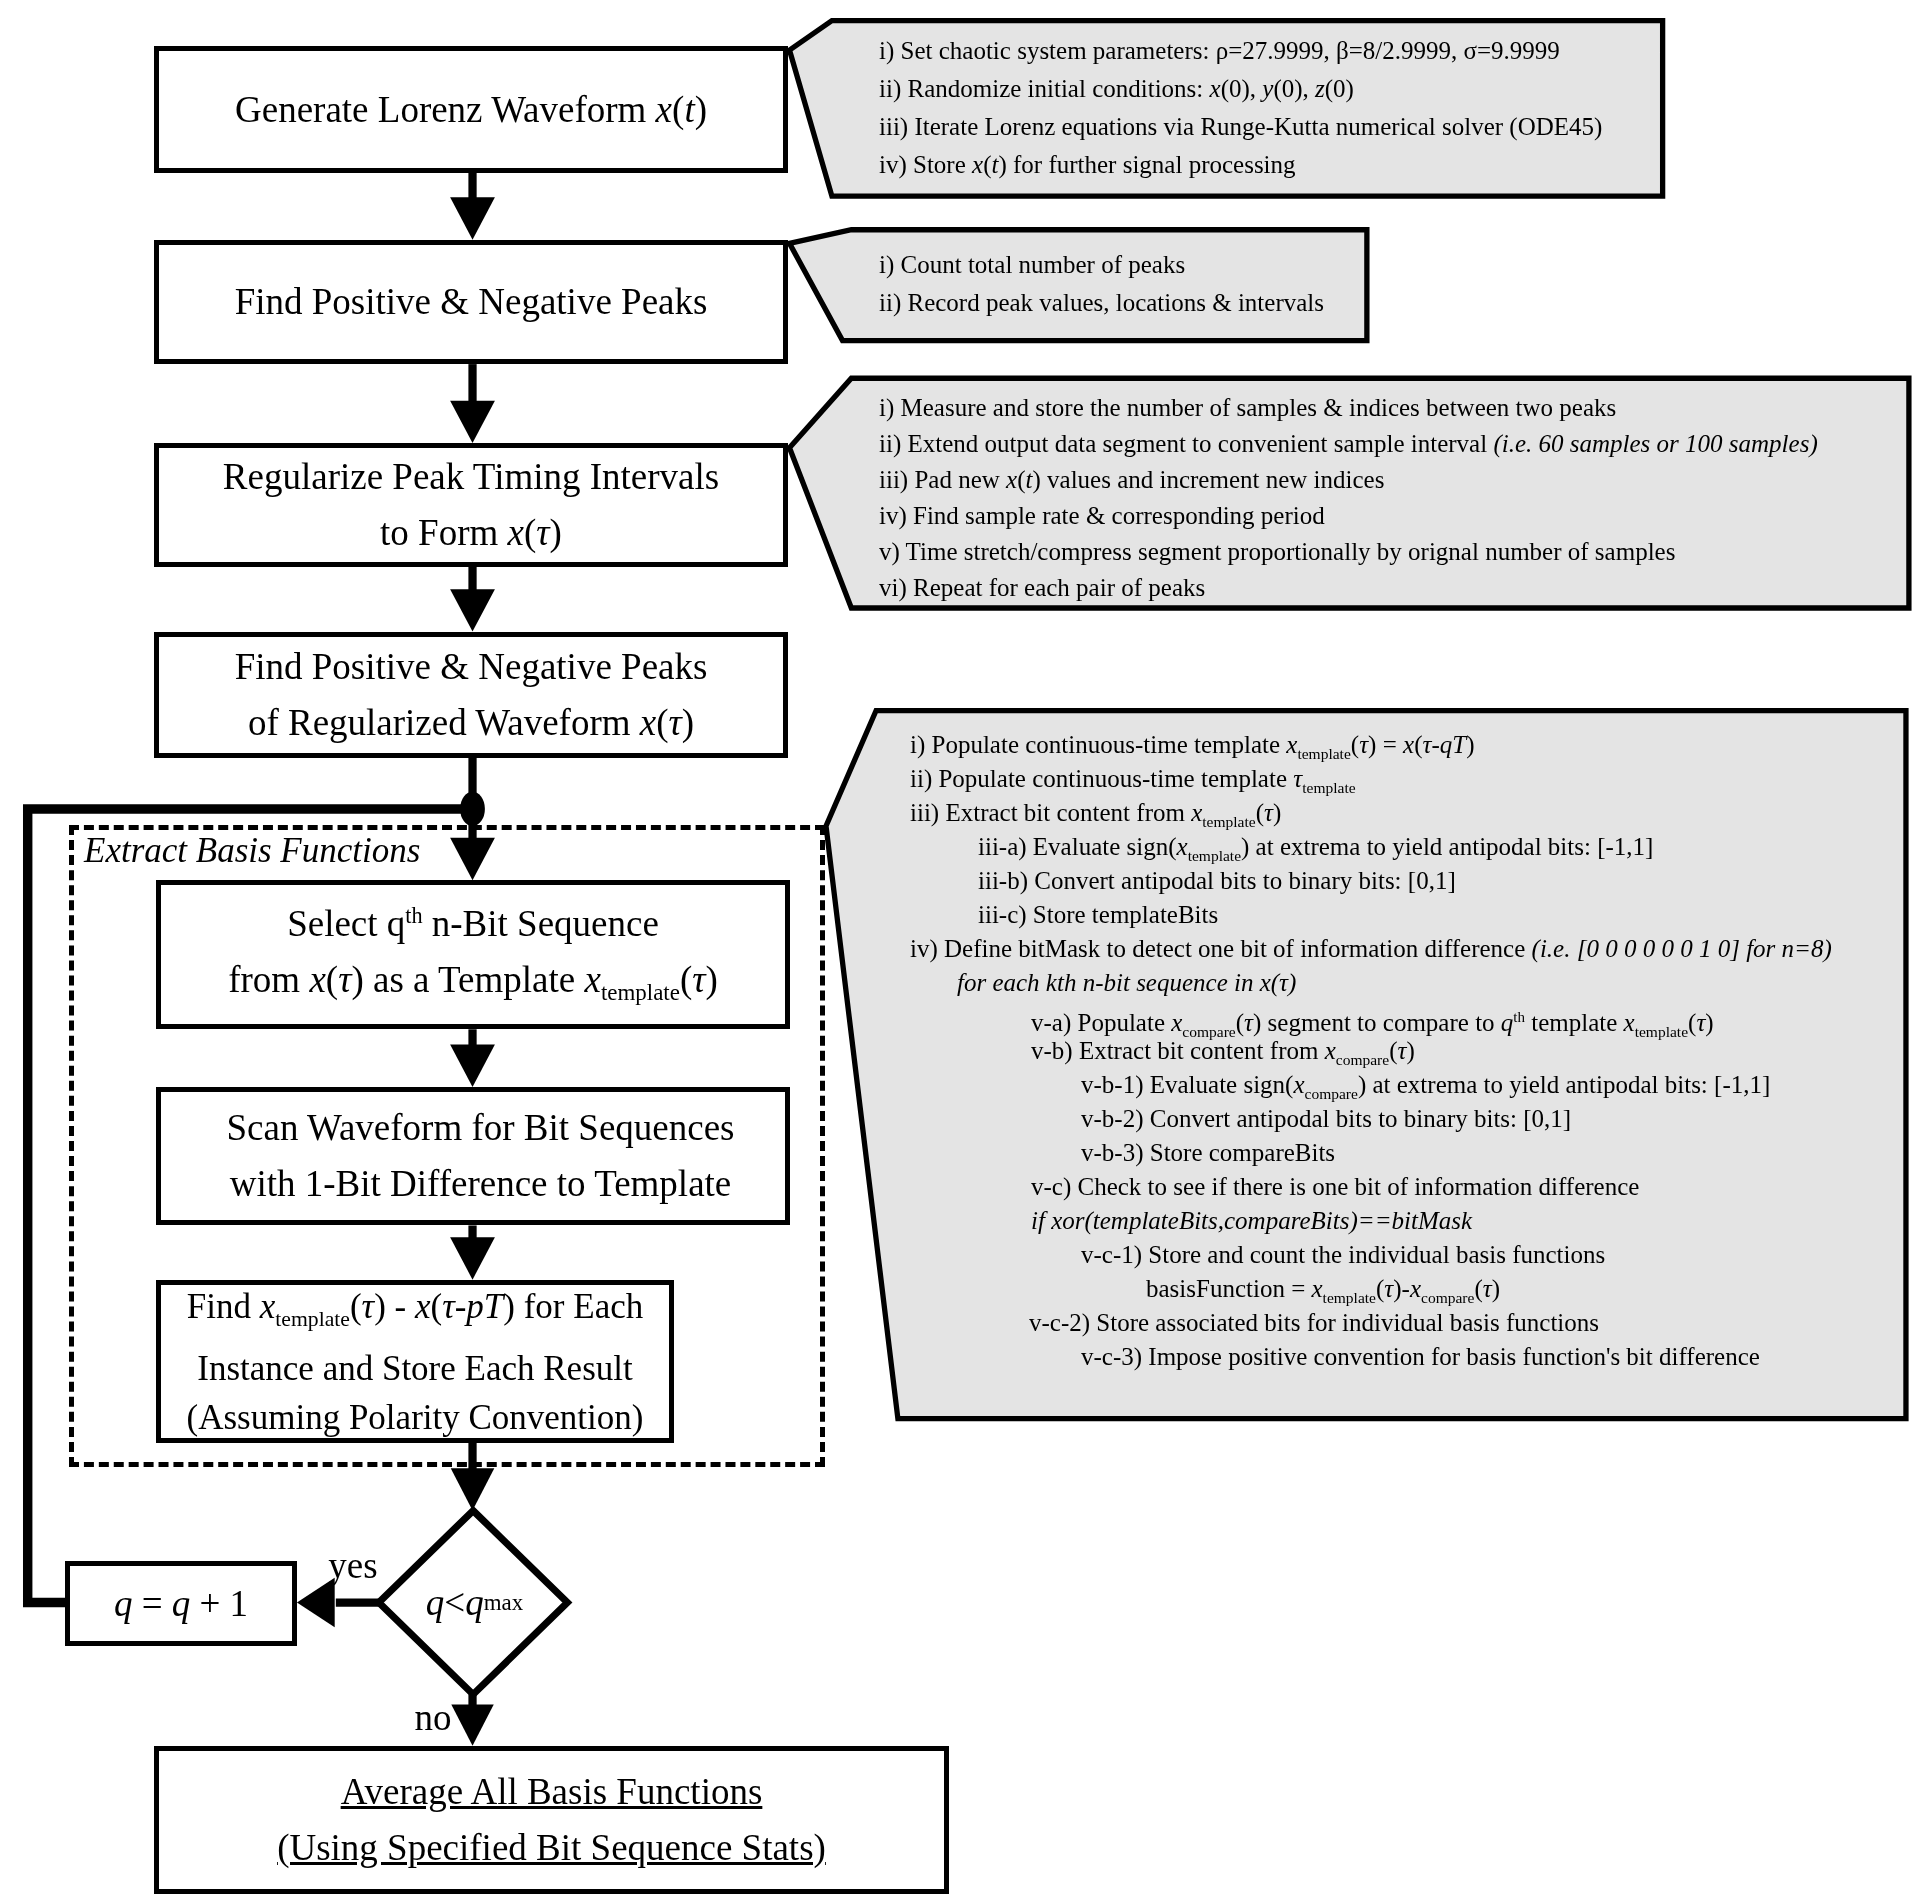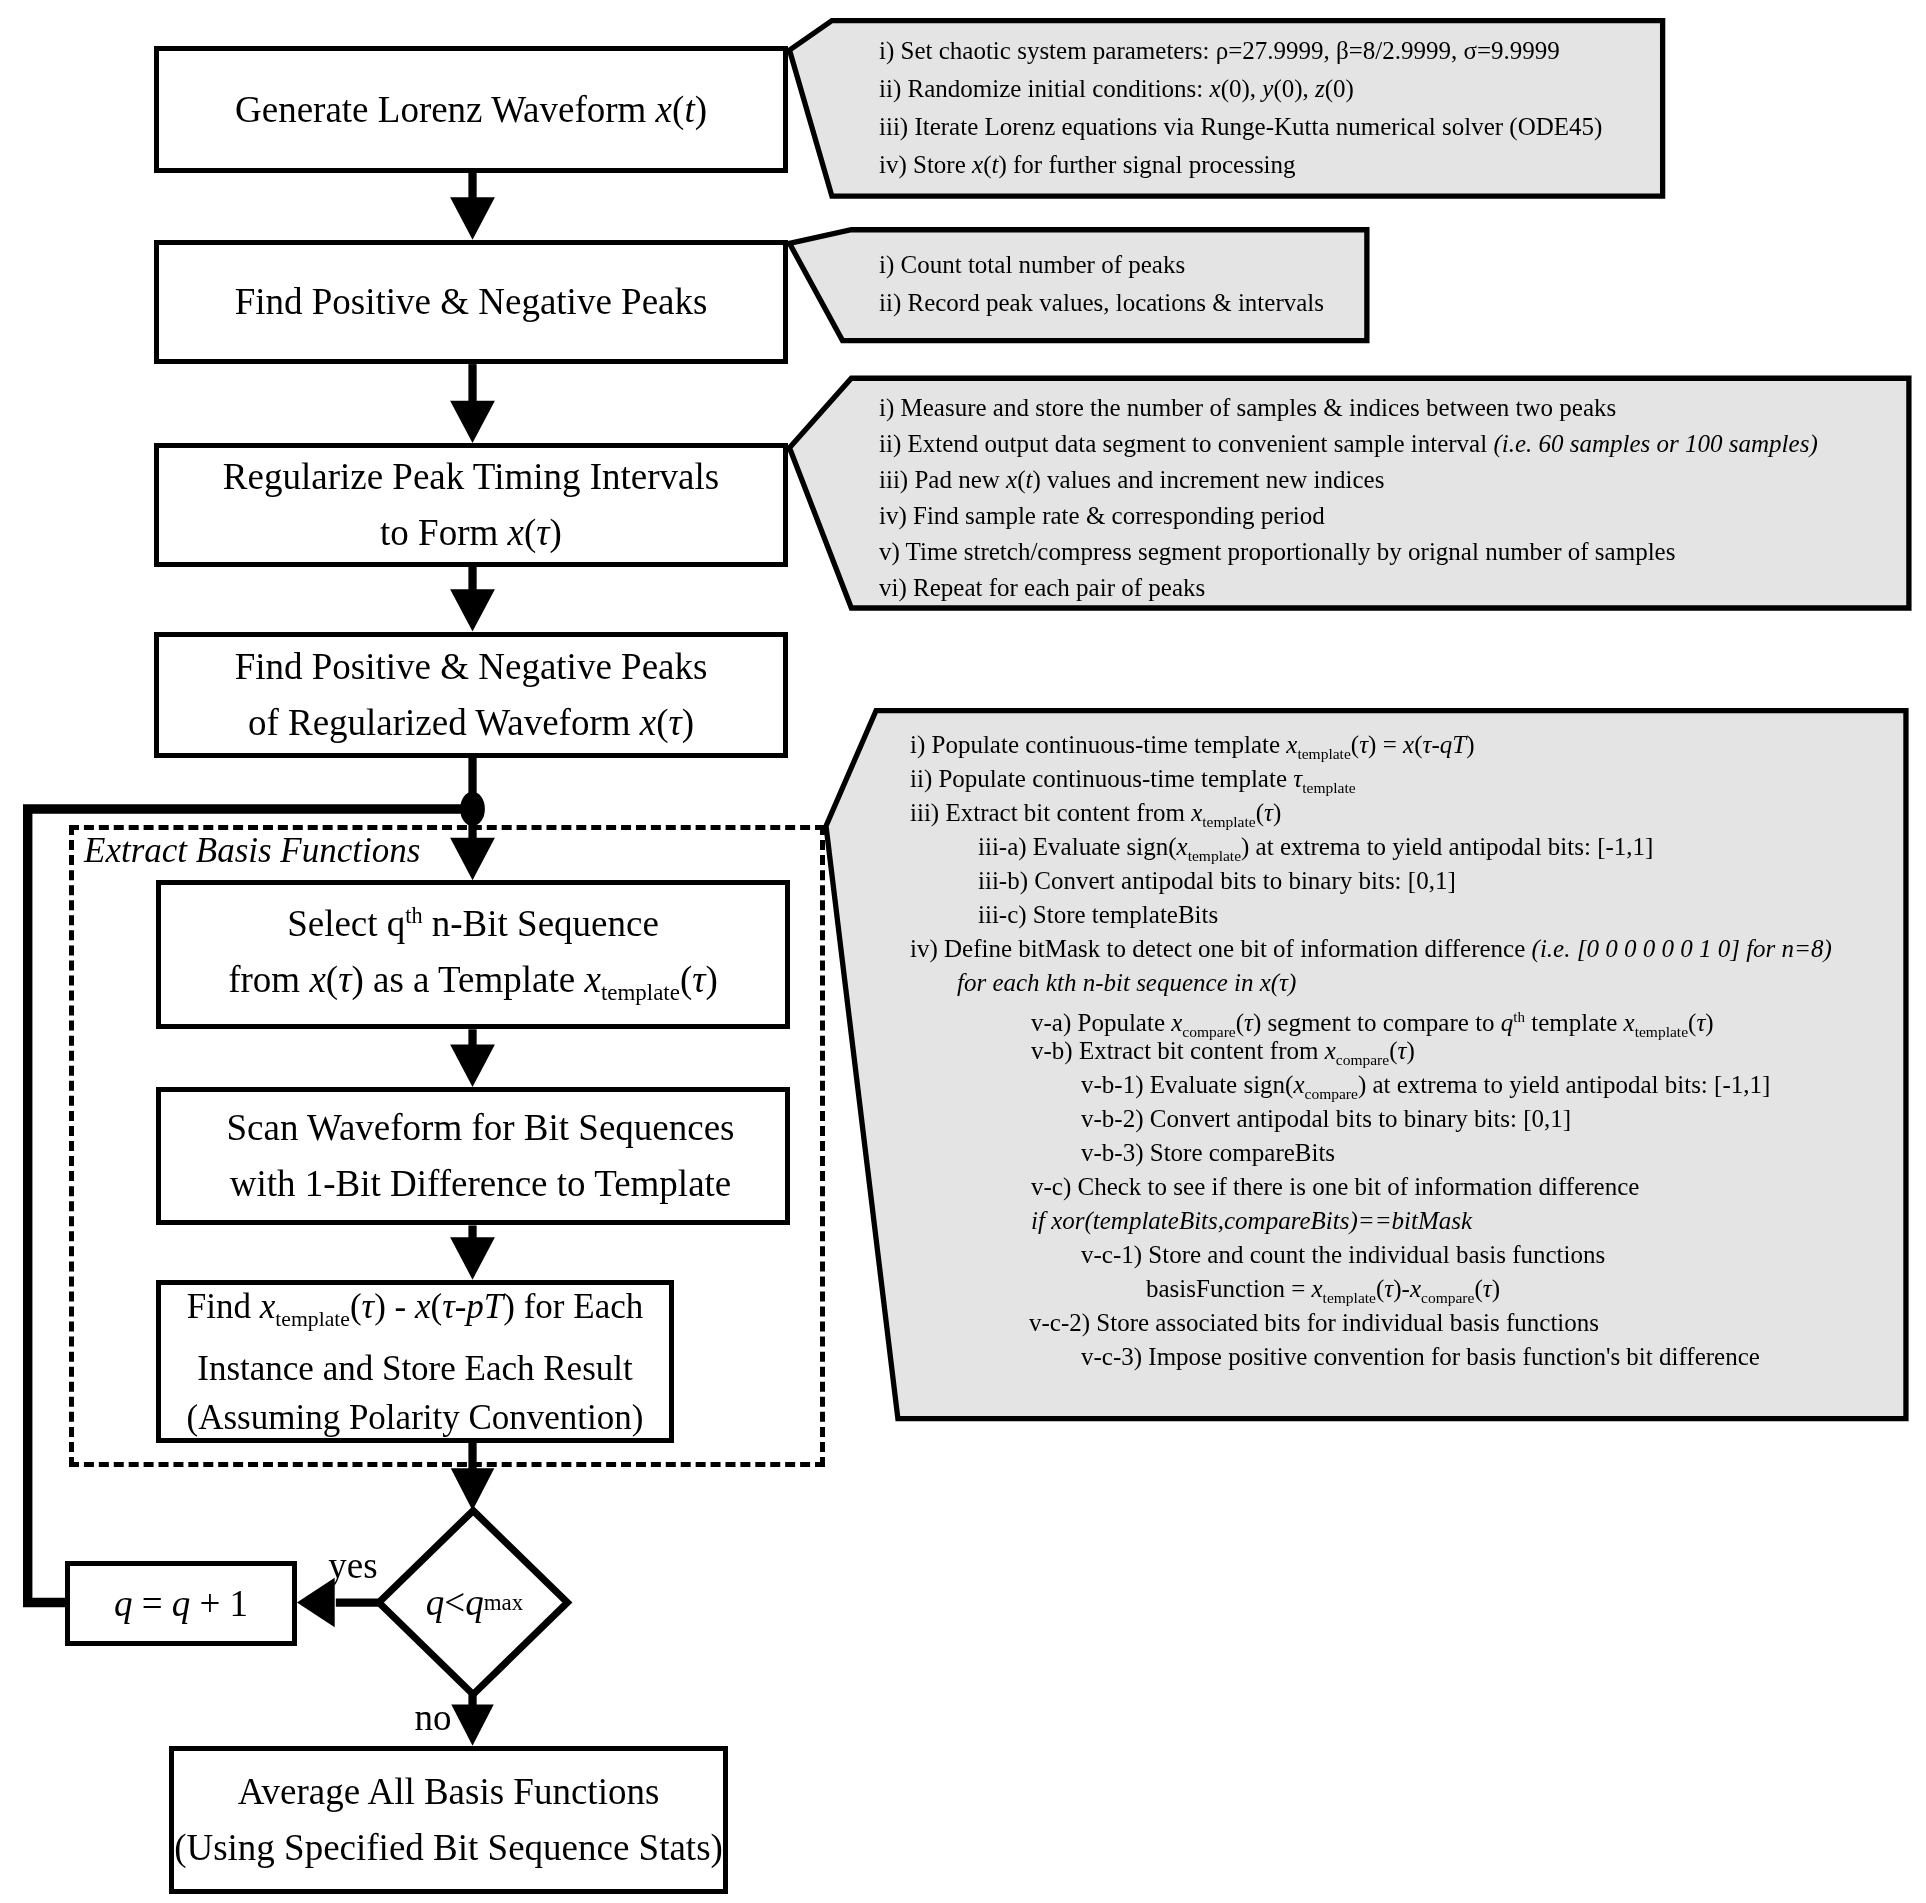--- a/index.html
+++ b/index.html
@@ -142,21 +142,21 @@
   <div class="fbox compact" style="left:156px;top:1280px;width:518px;height:163px;">
     <div class="bline">Find <i>x</i><sub>template</sub>(<i>τ</i>) - <i>x</i>(<i>τ</i>-<i>pT</i>) for Each</div>
     <div class="bline">Instance and Store Each Result</div>
     <div class="bline">(Assuming Polarity Convention)</div>
   </div>
 
   <div class="fbox" style="left:65px;top:1561px;width:232px;height:85px;">
     <div class="bline"><i>q</i> = <i>q</i> + 1</div>
   </div>
 
-  <div class="fbox" style="left:169px;top:1746px;width:559px;height:148px;">
+  <div class="fbox" style="left:154px;top:1746px;width:795px;height:148px;text-decoration:underline;">
     <div class="bline">Average All Basis Functions</div>
     <div class="bline">(Using Specified Bit Sequence Stats)</div>
   </div>
 
   <div class="freefloat decision-label" style="left:389px;top:1567px;width:171px;height:71px;"><i>q</i> &lt; <i>q</i><sub>max</sub></div>
   <div class="freefloat branch-label" style="left:312px;top:1545px;width:82px;height:41px;">yes</div>
   <div class="freefloat branch-label" style="left:392px;top:1697px;width:82px;height:41px;">no</div>
 
   <div class="notetext n1" style="left:879px;top:32px;">
     <div class="nline">i) Set chaotic system parameters: ρ=27.9999, β=8/2.9999, σ=9.9999</div>

